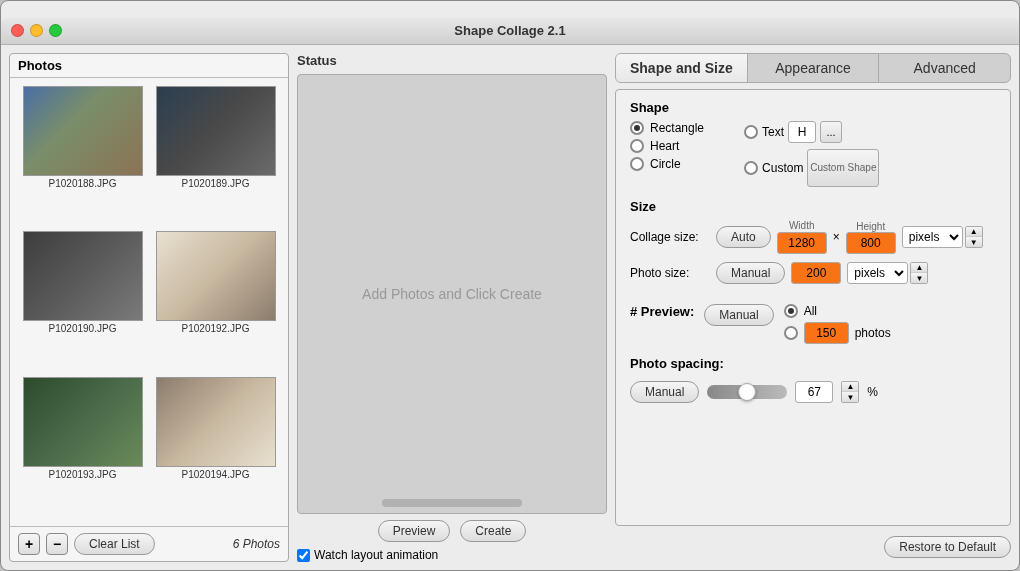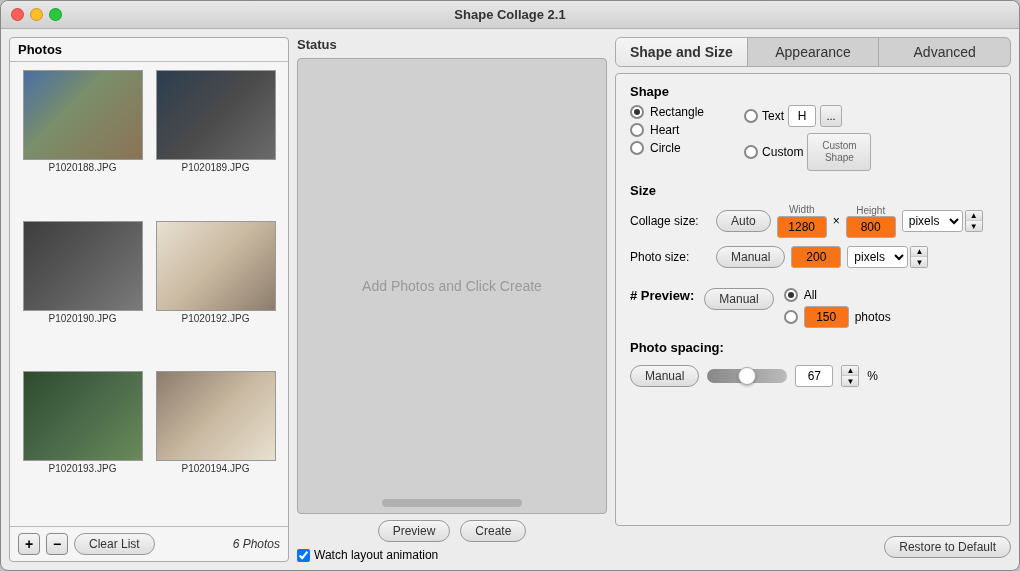--- a/index.html
+++ b/index.html
@@ -22,20 +22,21 @@
     }
     .titlebar {
       height: 28px;
       background: linear-gradient(to bottom, #e8e8e8, #d0d0d0);
       border-radius: 8px 8px 0 0;
       display: flex;
       align-items: center;
       justify-content: center;
       border-bottom: 1px solid #b0b0b0;
       position: relative;
+      margin-top: 16px;
     }
     .traffic-lights {
       position: absolute;
       left: 10px;
       display: flex;
       gap: 6px;
     }
     .traffic-light {
       width: 13px;
       height: 13px;
@@ -283,21 +284,21 @@
       border: 1px solid #aaa;
       border-radius: 3px;
       background: linear-gradient(to bottom, #f5f5f5, #ddd);
       cursor: pointer;
       font-size: 11px;
       display: flex;
       align-items: center;
       justify-content: center;
     }
     .custom-shape-btn {
-      width: 64px;
+      width: 72px;
       height: 38px;
       border: 1px solid #aaa;
       border-radius: 3px;
       background: linear-gradient(to bottom, #f5f5f5, #ddd);
       cursor: pointer;
       font-size: 10px;
       text-align: center;
       display: flex;
       align-items: center;
       justify-content: center;

